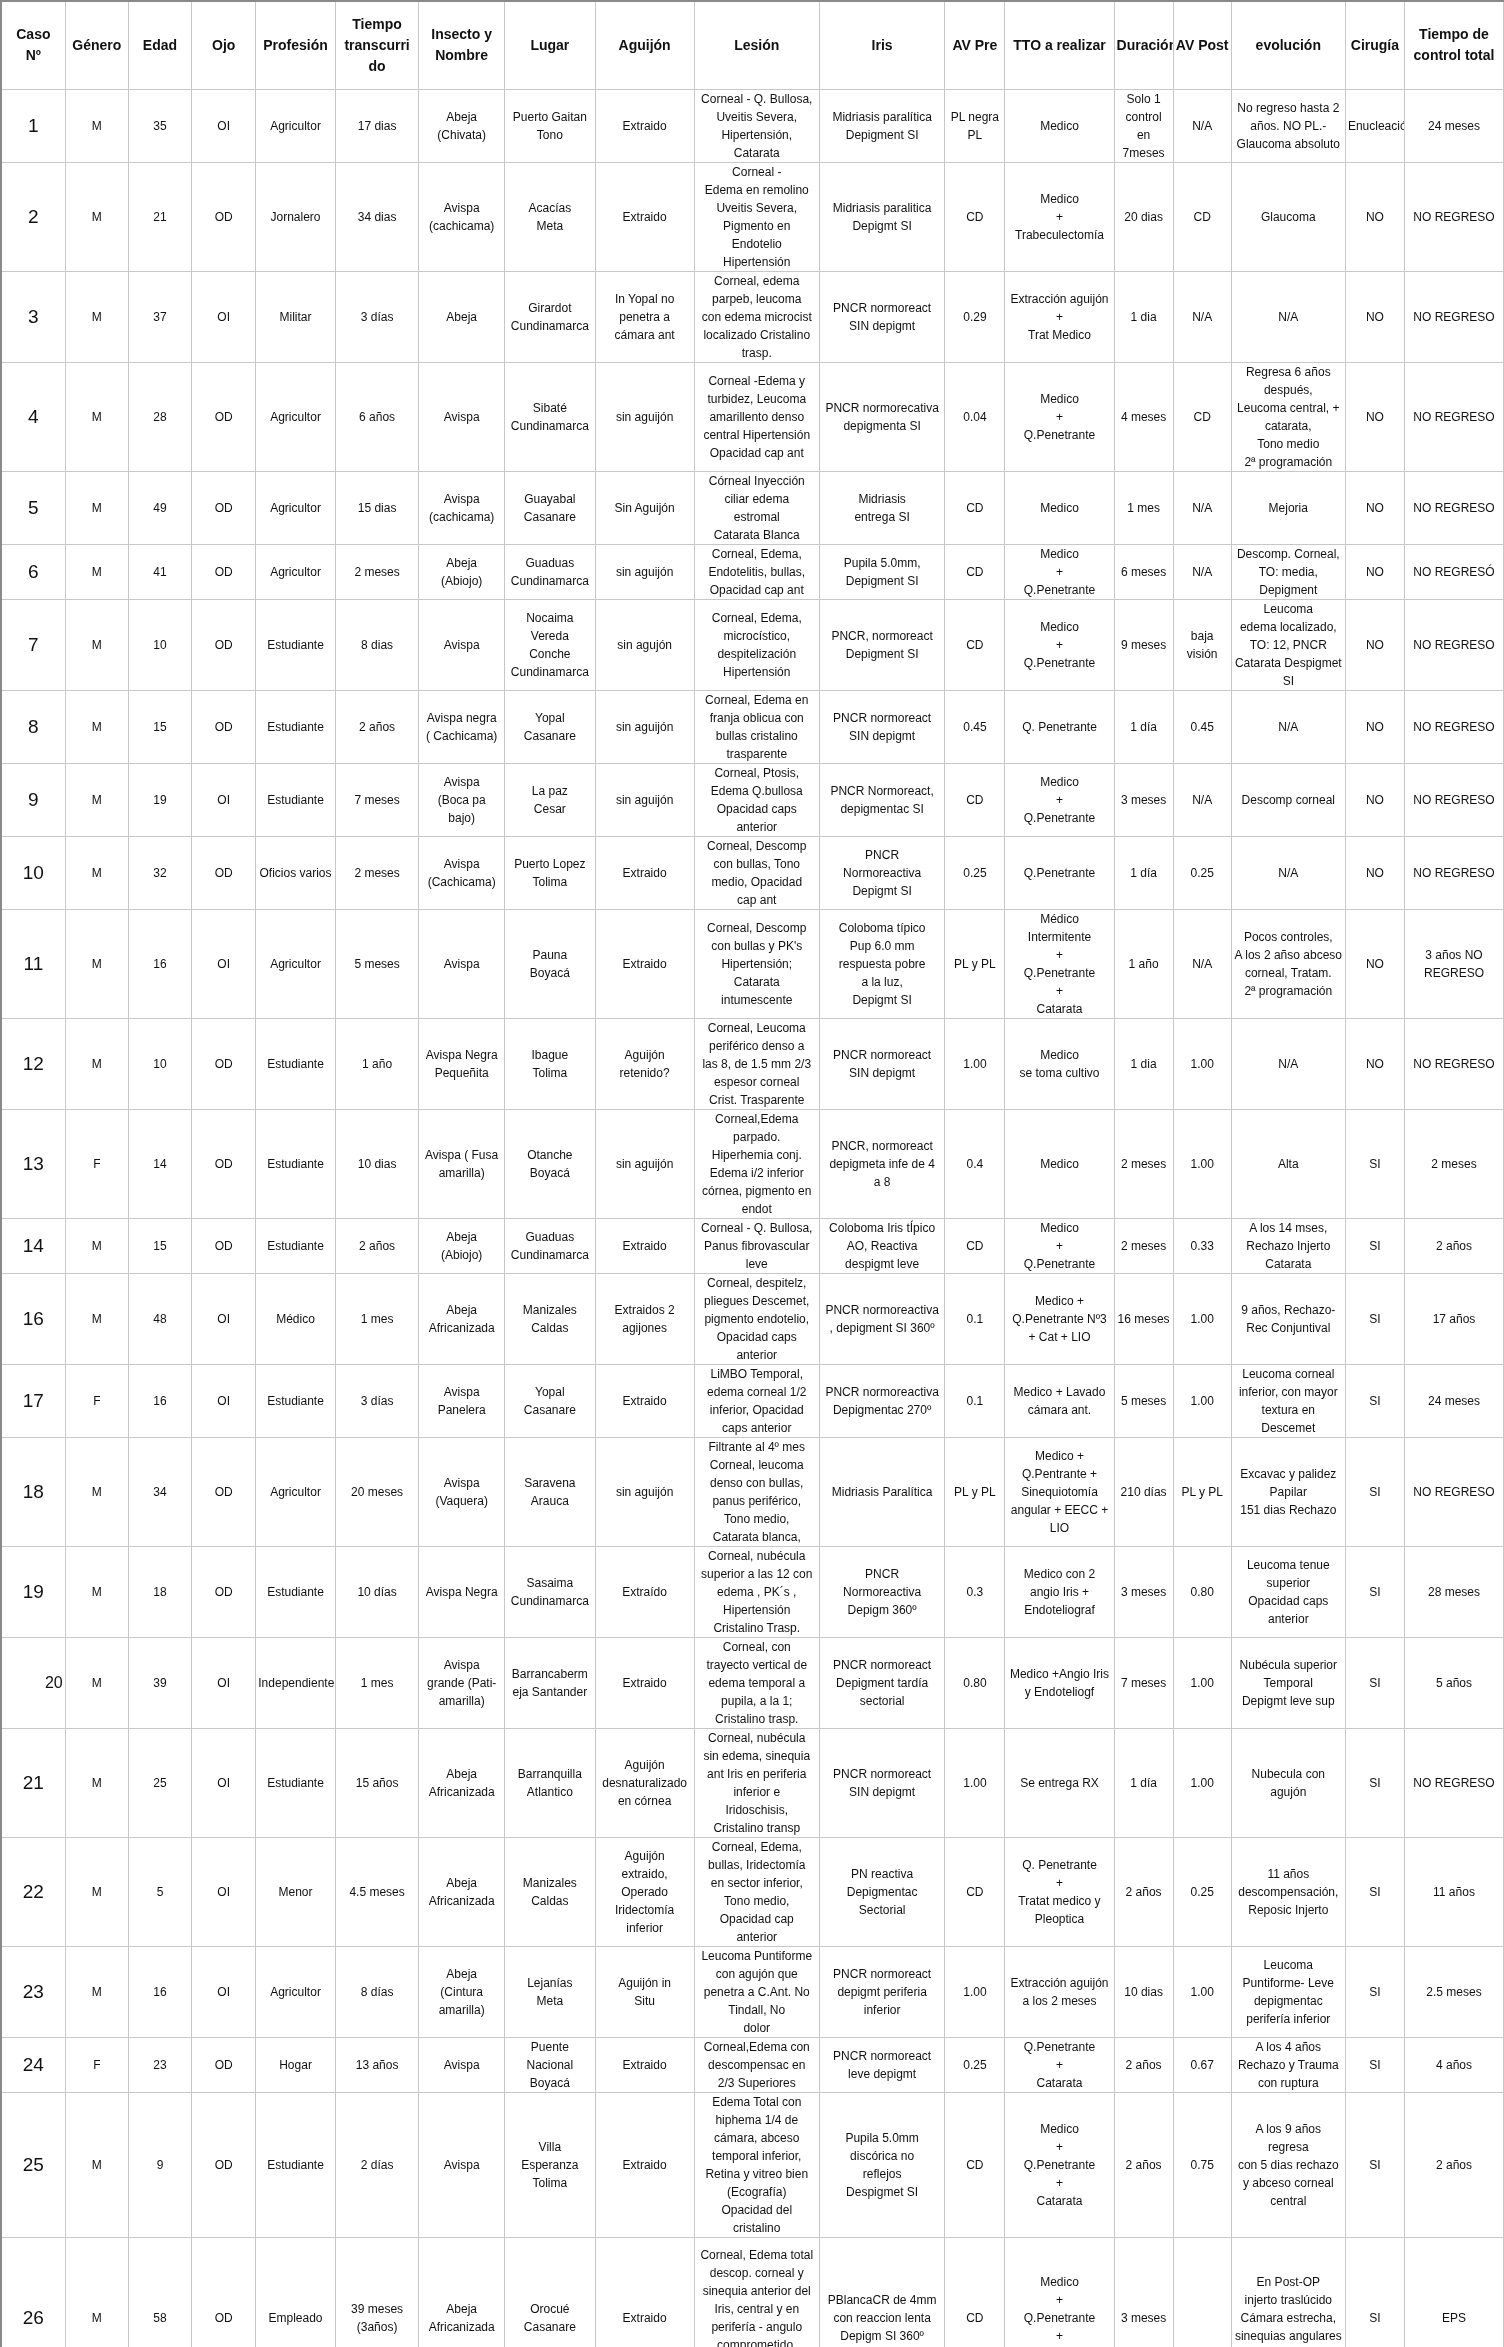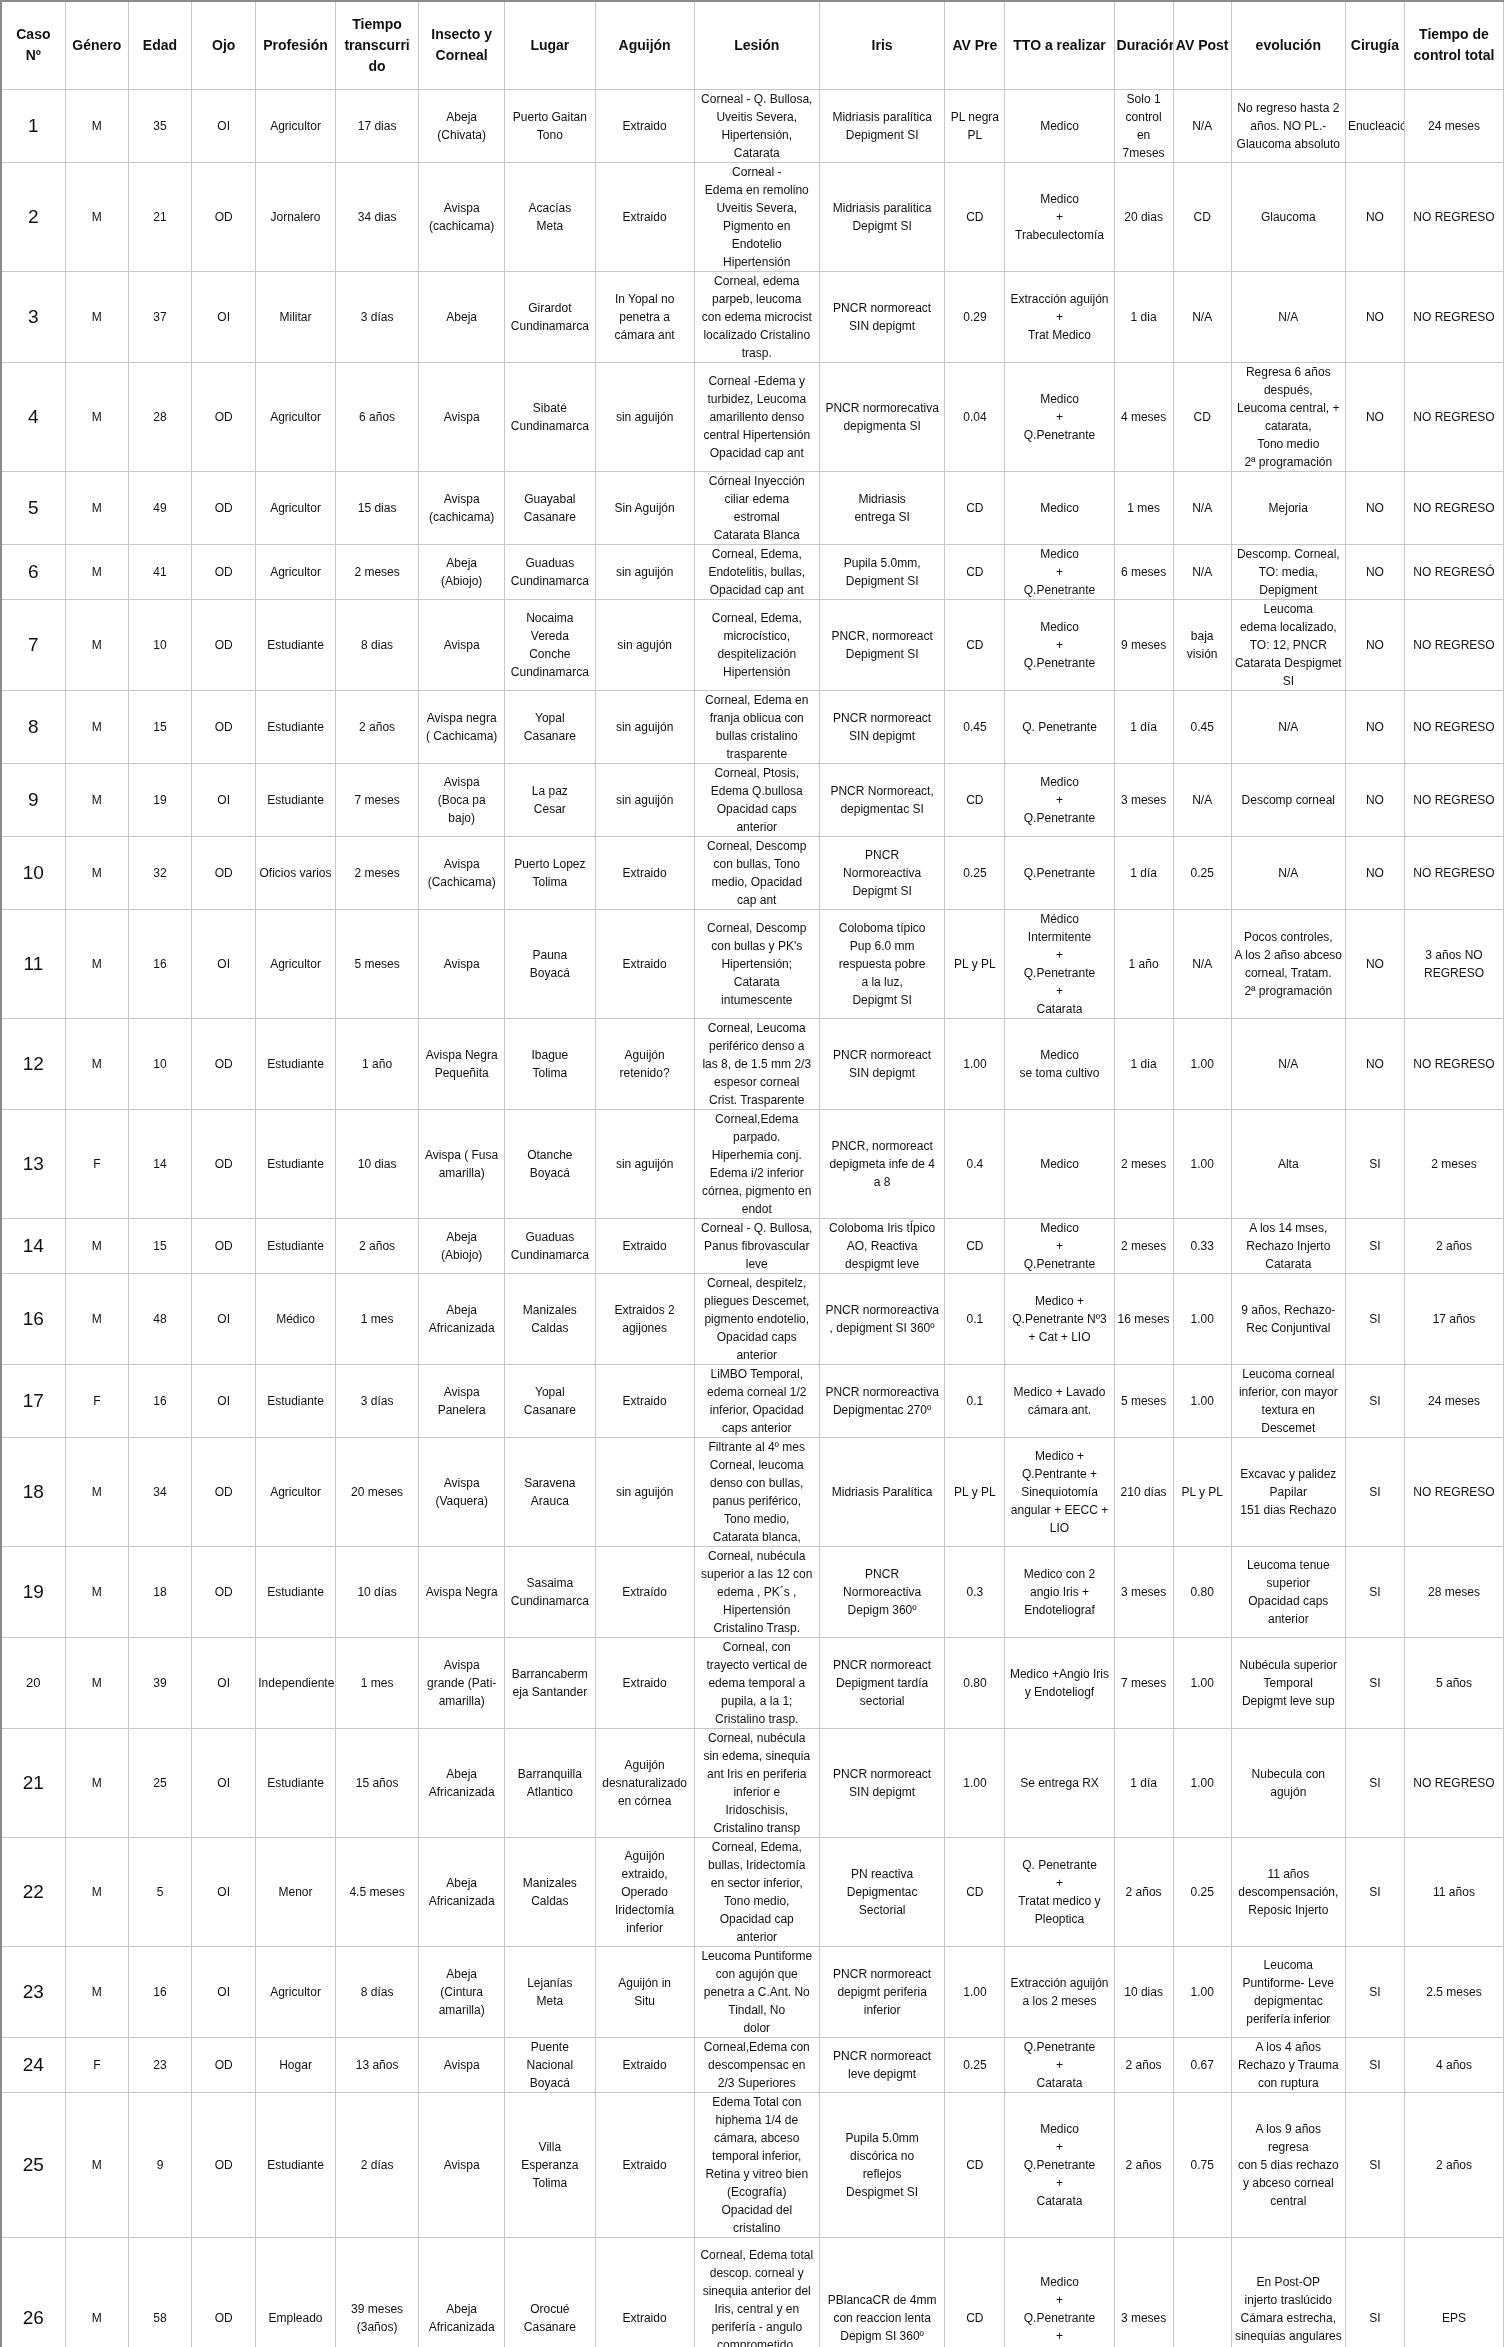--- a/index.html
+++ b/index.html
@@ -22,21 +22,21 @@
     overflow: hidden;
   }
   table.cases th {
     font-weight: bold;
     font-size: 14px;
     line-height: 21px;
   }
   table.cases td.caso {
     font-size: 19px;
   }
-  table.cases td.caso.small { font-size: 13px; }
+  table.cases td.caso.small { font-size: 16px; text-align: right; }
   table.cases tr > *:first-child { border-left: 2px solid #8a8a8a; }
   table.cases thead tr > * { border-top: 2px solid #8a8a8a; }
 </style>
 </head>
 <body>
 
 <table class="cases">
   <colgroup>
     <col style="width:63px">
       <col style="width:62px">
@@ -62,21 +62,21 @@
         <th>Caso
 Nº</th>
         <th>Género</th>
         <th>Edad</th>
         <th>Ojo</th>
         <th>Profesión</th>
         <th>Tiempo
 transcurri
 do</th>
         <th>Insecto y
-Corneal</th>
+Nombre</th>
         <th>Lugar</th>
         <th>Aguijón</th>
         <th>Lesión</th>
         <th>Iris</th>
         <th>AV Pre</th>
         <th>TTO a realizar</th>
         <th>Duración</th>
         <th>AV Post</th>
         <th>evolución</th>
         <th>Cirugía</th>

